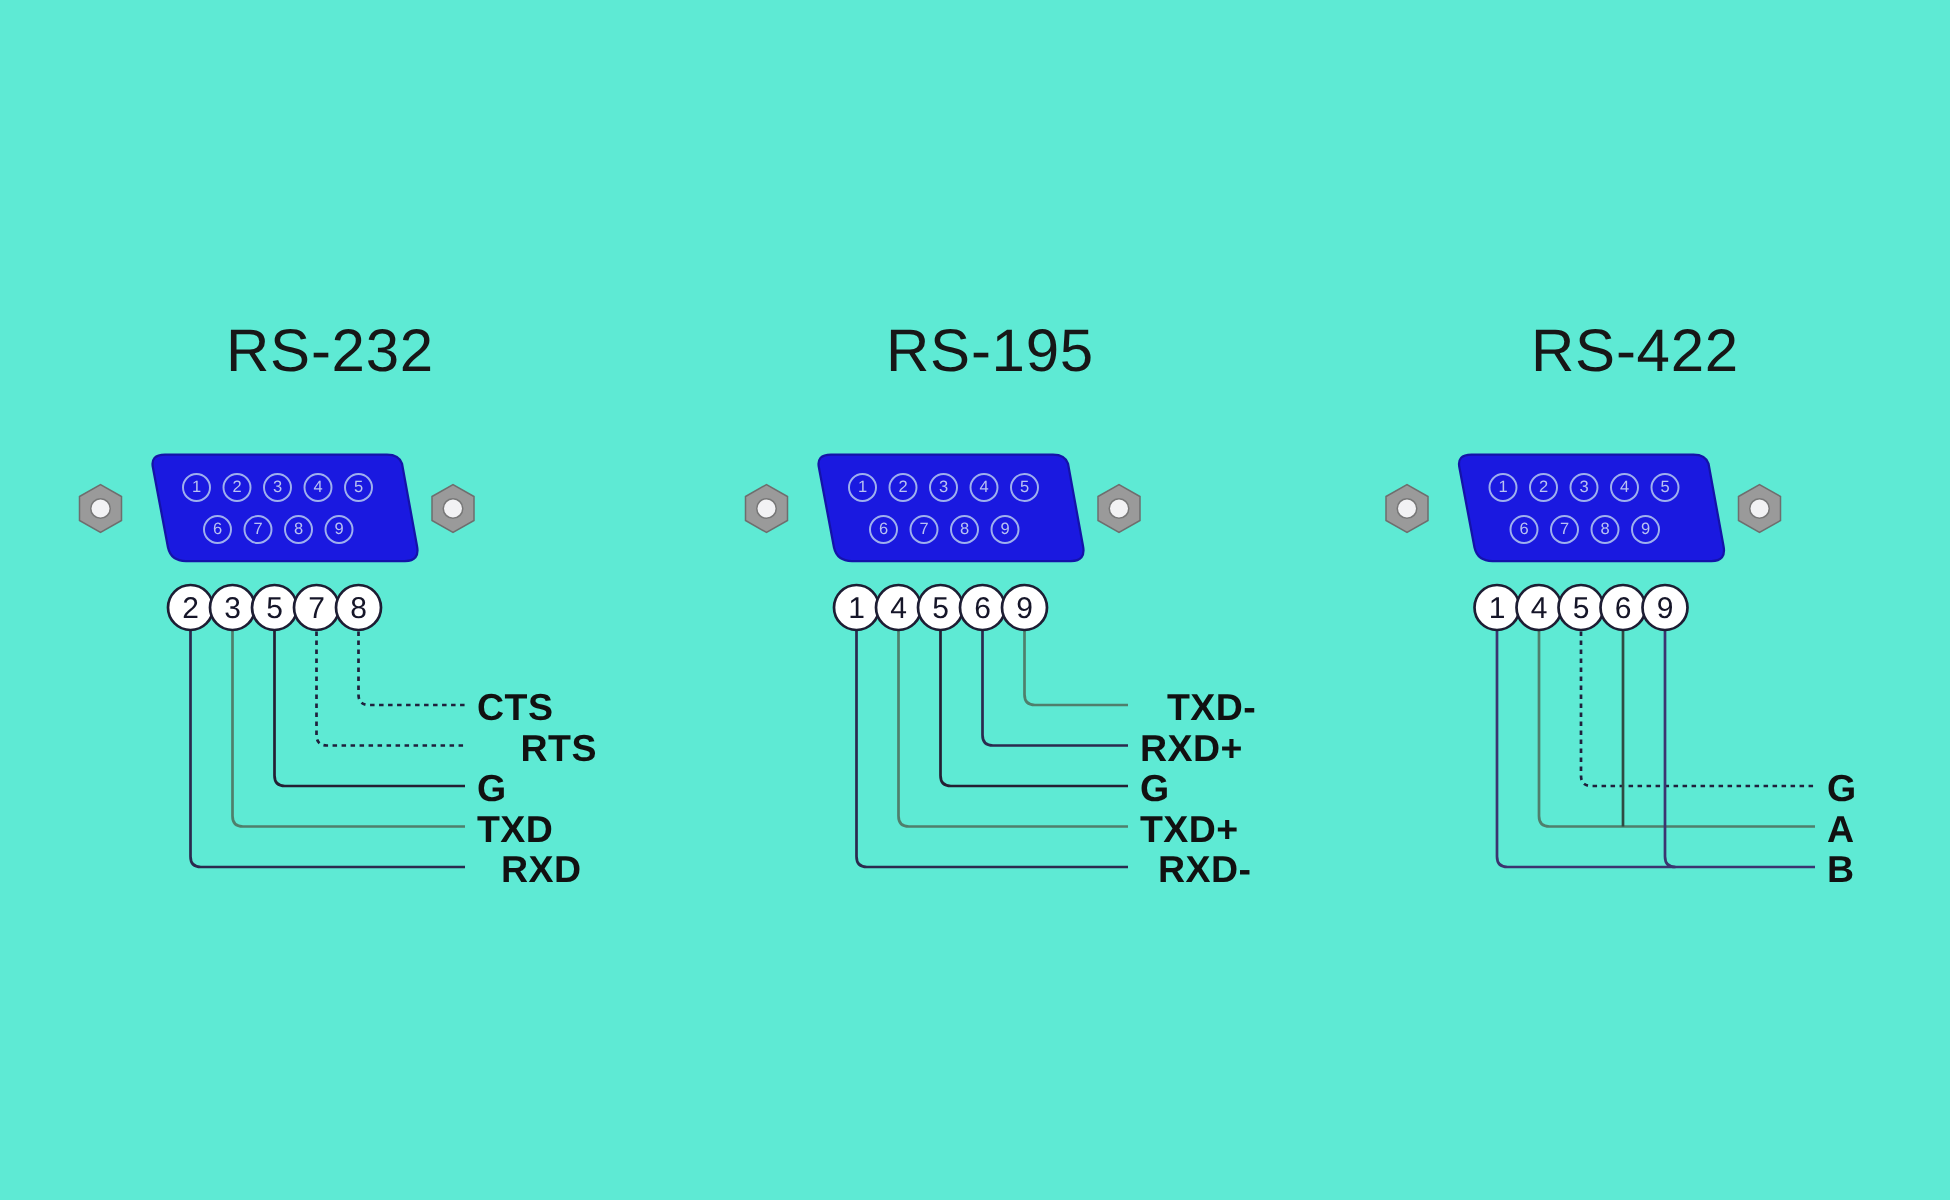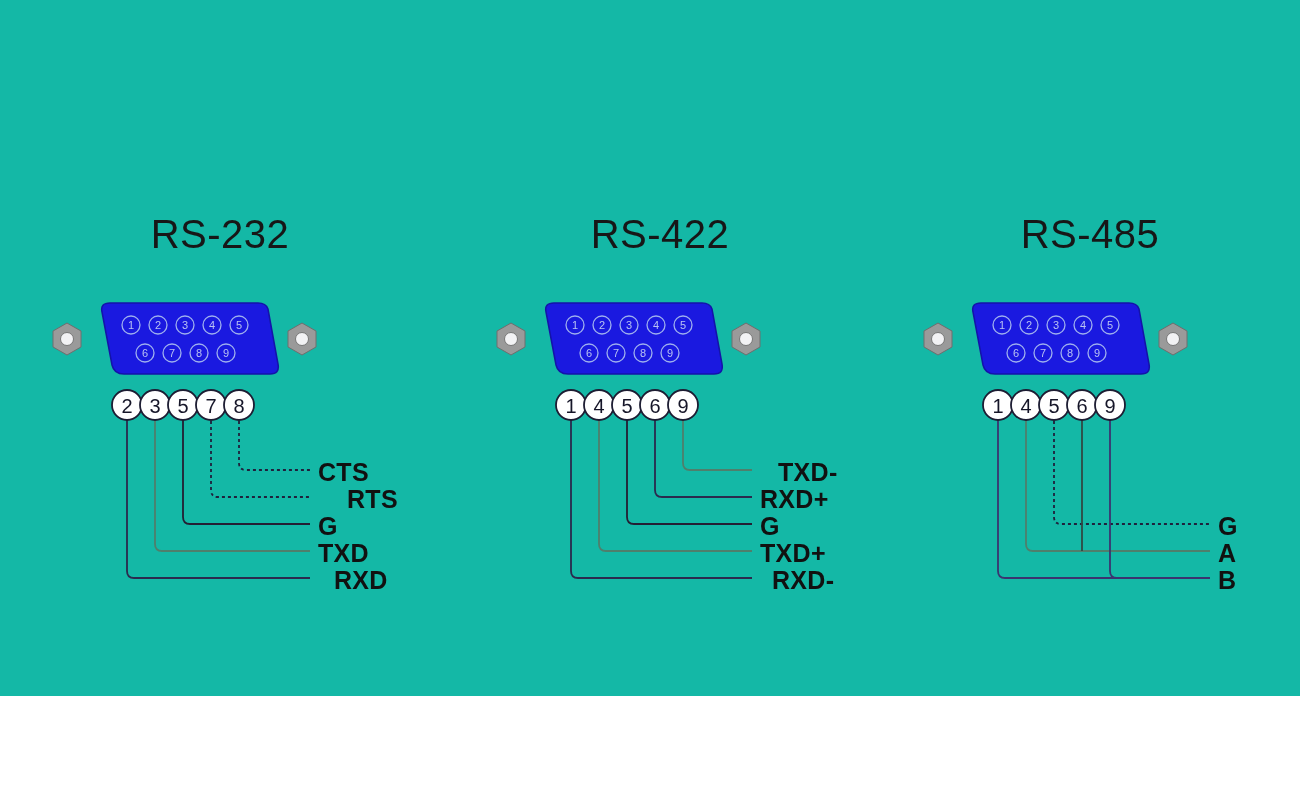--- a/index.html
+++ b/index.html
@@ -3,22 +3,22 @@
 <meta charset="utf-8">
 <style>
   html, body {
     margin: 0;
     padding: 0;
     background: #ffffff;
   }
   #canvas {
     position: relative;
     width: 1300px;
-    height: 696px;
-    background: #14b8a6;
+    height: 800px;
+    background: #5eead4;
     font-family: "Liberation Sans", sans-serif;
     overflow: hidden;
   }
   .panel {
     position: absolute;
     top: 0;
     height: 800px;
   }
   .panel-title {
     position: absolute;
@@ -156,21 +156,21 @@
     </svg>
 
     <div class="pin-label" style="left:318px; top:458px;">CTS</div>
     <div class="pin-label" style="left:318px; top:485px;margin-left:29px;">RTS</div>
     <div class="pin-label" style="left:318px; top:512px;">G</div>
     <div class="pin-label" style="left:318px; top:539px;">TXD</div>
     <div class="pin-label" style="left:334px; top:566px;">RXD</div>
   </div>
 
   <div class="panel" style="left:440px; width:440px;">
-    <div class="panel-title">RS-422</div>
+    <div class="panel-title">RS-195</div>
 
     <svg class="svg-layer" width="440" height="800" viewBox="0 0 440 800">
       <g>
         <polygon points="57,331 71,323 85,331 85,347 71,355 57,347" fill="#9a9a9a" stroke="#6e6e6e" stroke-width="1"></polygon>
         <circle cx="71" cy="339" r="6.5" fill="#f2f2f4" stroke="#777" stroke-width="1"></circle>
       </g>
       <g>
         <polygon points="292,331 306,323 320,331 320,347 306,355 292,347" fill="#9a9a9a" stroke="#6e6e6e" stroke-width="1"></polygon>
         <circle cx="306" cy="339" r="6.5" fill="#f2f2f4" stroke="#777" stroke-width="1"></circle>
       </g>
@@ -251,21 +251,21 @@
     </svg>
 
     <div class="pin-label" style="left:338px; top:458px;">TXD-</div>
     <div class="pin-label" style="left:320px; top:485px;">RXD+</div>
     <div class="pin-label" style="left:320px; top:512px;">G</div>
     <div class="pin-label" style="left:320px; top:539px;">TXD+</div>
     <div class="pin-label" style="left:320px; top:566px;margin-left:12px;">RXD-</div>
   </div>
 
   <div class="panel" style="left:880px; width:420px;">
-    <div class="panel-title" style="top:212px;">RS-485</div>
+    <div class="panel-title" style="top:212px;">RS-422</div>
 
     <svg class="svg-layer" width="420" height="800" viewBox="0 0 420 800">
       <g>
         <polygon points="44,331 58,323 72,331 72,347 58,355 44,347" fill="#9a9a9a" stroke="#6e6e6e" stroke-width="1"></polygon>
         <circle cx="58" cy="339" r="6.5" fill="#f2f2f4" stroke="#777" stroke-width="1"></circle>
       </g>
       <g>
         <polygon points="279,331 293,323 307,331 307,347 293,355 279,347" fill="#9a9a9a" stroke="#6e6e6e" stroke-width="1"></polygon>
         <circle cx="293" cy="339" r="6.5" fill="#f2f2f4" stroke="#777" stroke-width="1"></circle>
       </g>

